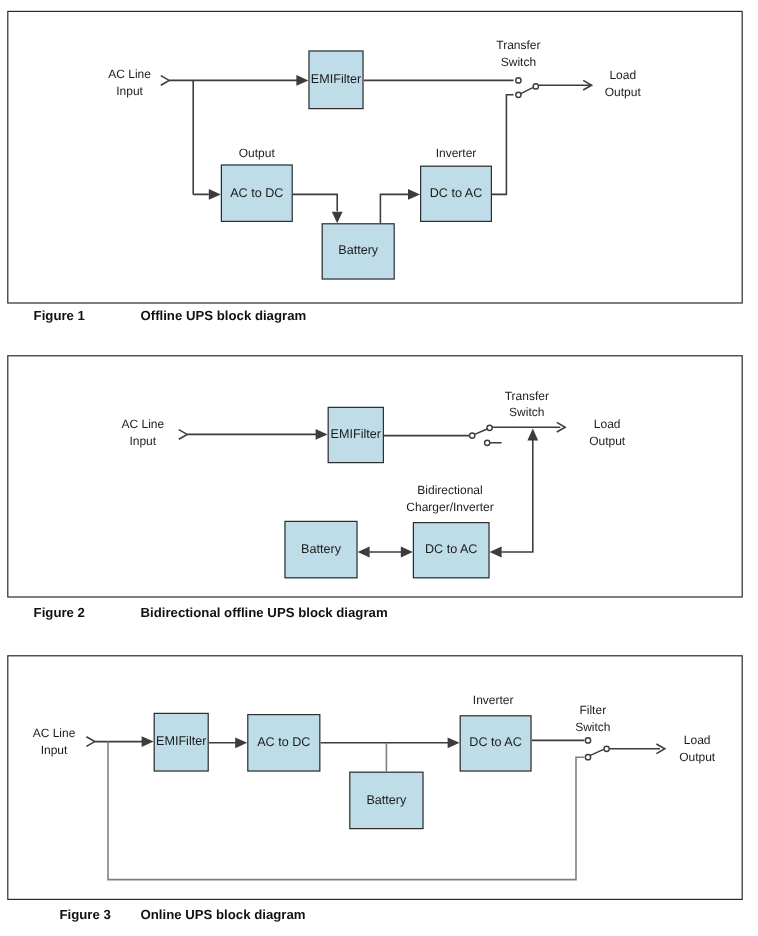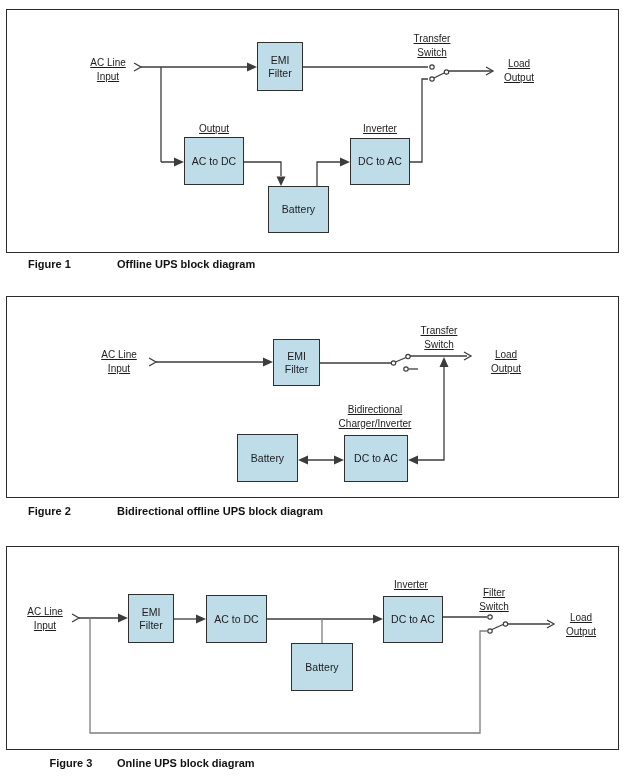--- a/index.html
+++ b/index.html
@@ -12,28 +12,28 @@
   *{margin:0;padding:0;box-sizing:border-box;}
   html,body{background:#ffffff;}
   body{font-family:"Liberation Sans",sans-serif;color:var(--text);}
   .page{position:relative;width:632px;height:780px;background:#fff;overflow:hidden;}
   .figure{position:absolute;border:1.5px solid #2b2b2b;background:#fff;}
   .figure svg{position:absolute;left:0;top:0;}
   .block{
     position:absolute;
     background:var(--block-fill);
     border:1.5px solid var(--block-border);
-    display:flex;flex-direction:column;align-items:center;justify-content:center;
+    display:flex;flex-direction:row;align-items:center;justify-content:center;
     font-size:10.5px;line-height:13px;color:var(--text);text-align:center;
   }
   .lbl{
     position:absolute;transform:translate(-50%,-50%);
     font-size:10px;line-height:14px;text-align:center;white-space:nowrap;color:var(--text);
   }
-  .lbl span{display:block;text-decoration:underline;}
+  .lbl span{display:block;}
   .caption{position:absolute;left:8px;font-size:11px;font-weight:bold;color:#111;padding-left:20px;}
   .cap-label{display:inline-block;width:86px;}
   .ln{fill:none;stroke:var(--line);stroke-width:1.3;}
   .soft{stroke:var(--line-soft);}
   .ah{fill:var(--line);stroke:none;}
   .oc{fill:#ffffff;stroke:var(--line);stroke-width:1.2;}
   .chev{fill:none;stroke:var(--line);stroke-width:1.3;stroke-linejoin:miter;}
 </style>
 </head>
 <body>

